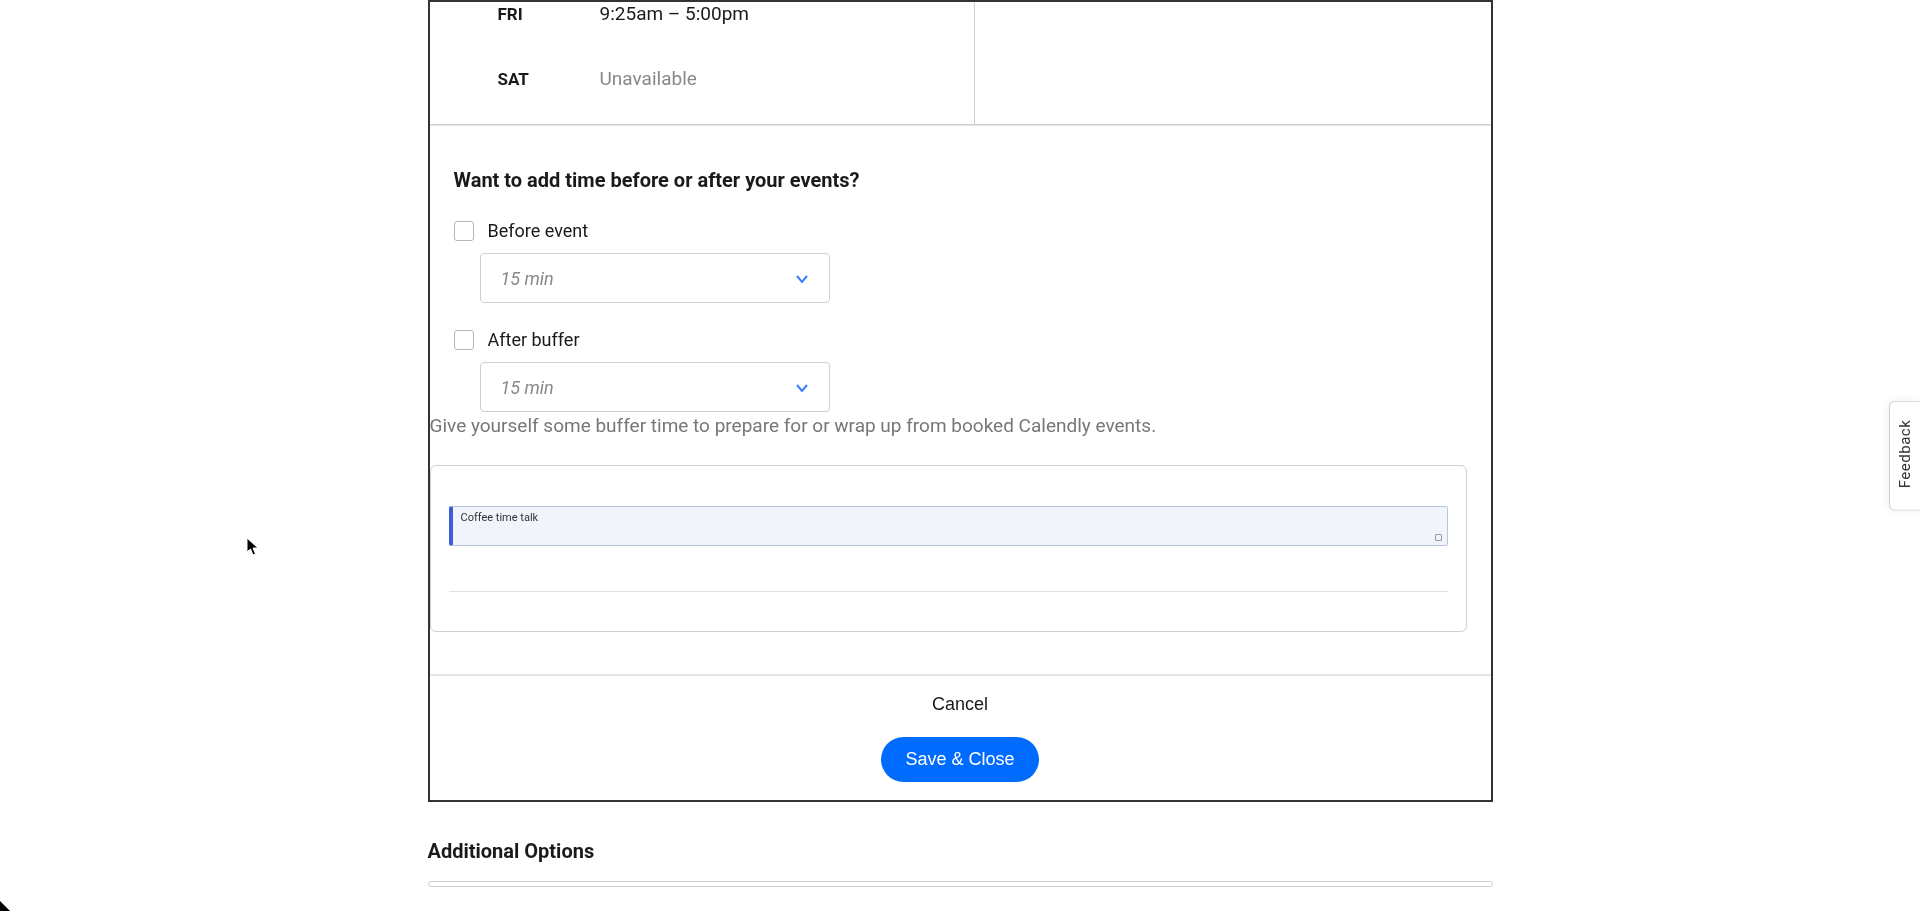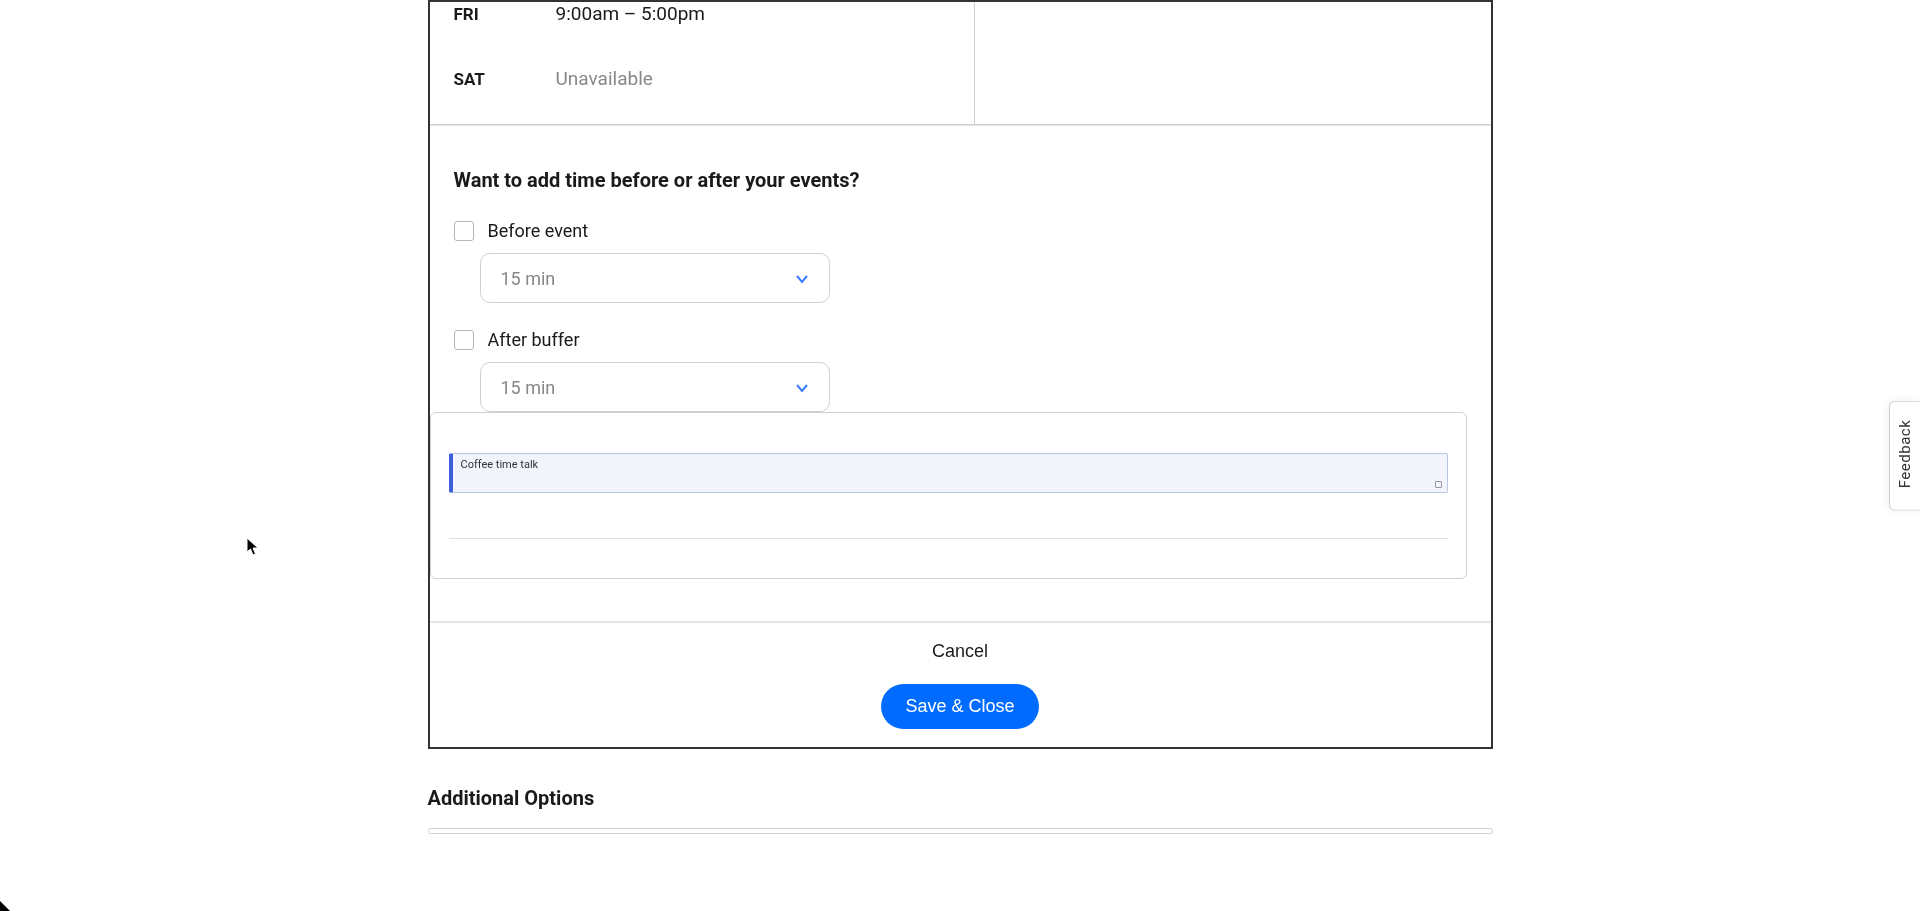--- a/index.html
+++ b/index.html
@@ -37,20 +37,21 @@
       padding: 0 0 20px 0;
     }
     .availability-right {
       flex: 1;
       border-bottom: 1px solid #d0d0d0;
     }
     .hours-row {
       display: flex;
       align-items: center;
       padding: 14px 24px;
+      margin-left: 44px;
     }
     .day-label {
       font-weight: 700;
       font-size: 17px;
       width: 102px;
       color: #1a1a1a;
     }
     .hours-value {
       font-size: 19px;
       color: #1a1a1a;
@@ -99,27 +100,28 @@
       color: #1a1a1a;
     }
     .select-wrapper {
       margin-left: 26px;
       margin-bottom: 26px;
     }
     .select {
       width: 350px;
       height: 50px;
       border: 1px solid #d0d0d0;
-      border-radius: 10px;
+      border-radius: 4px;
       background: #fff;
       display: flex;
       align-items: center;
       justify-content: space-between;
       padding: 0 20px;
       cursor: pointer;
+      font-style: italic;
     }
     .select-value {
       font-size: 18px;
       color: #888;
     }
     .chevron-down {
       width: 14px;
       height: 14px;
     }
     .chevron-down svg {
@@ -279,21 +281,21 @@
 <body>
 
 <div class="page-wrapper">
 
   <div class="main-panel">
 
     <div class="availability-section">
       <div class="availability-left">
         <div class="hours-row" style="padding-top:0;">
           <span class="day-label">FRI</span>
-          <span class="hours-value">9:00am – 5:00pm</span>
+          <span class="hours-value">9:25am – 5:00pm</span>
         </div>
         <div class="hours-row" style="padding-top:28px;">
           <span class="day-label">SAT</span>
           <span class="hours-value unavailable">Unavailable</span>
         </div>
       </div>
       <div class="availability-right"></div>
     </div>
 
     <div class="buffer-section">
@@ -325,20 +327,21 @@
             <span class="chevron-down">
               <svg viewBox="0 0 14 14">
                   <polyline points="2,4 7,10 12,4"></polyline>
                 </svg>
             </span>
           </div>
         </div>
       </div>
 
       <div class="buffer-right">
+        <p class="buffer-help-text">Give yourself some buffer time to prepare for or wrap up from booked Calendly events.</p>
         <div class="preview-card">
           <div class="preview-event">
             <span>Coffee time talk</span>
             <span class="preview-event-corner"></span>
           </div>
           <div class="preview-divider"></div>
         </div>
       </div>
     </div>
 

